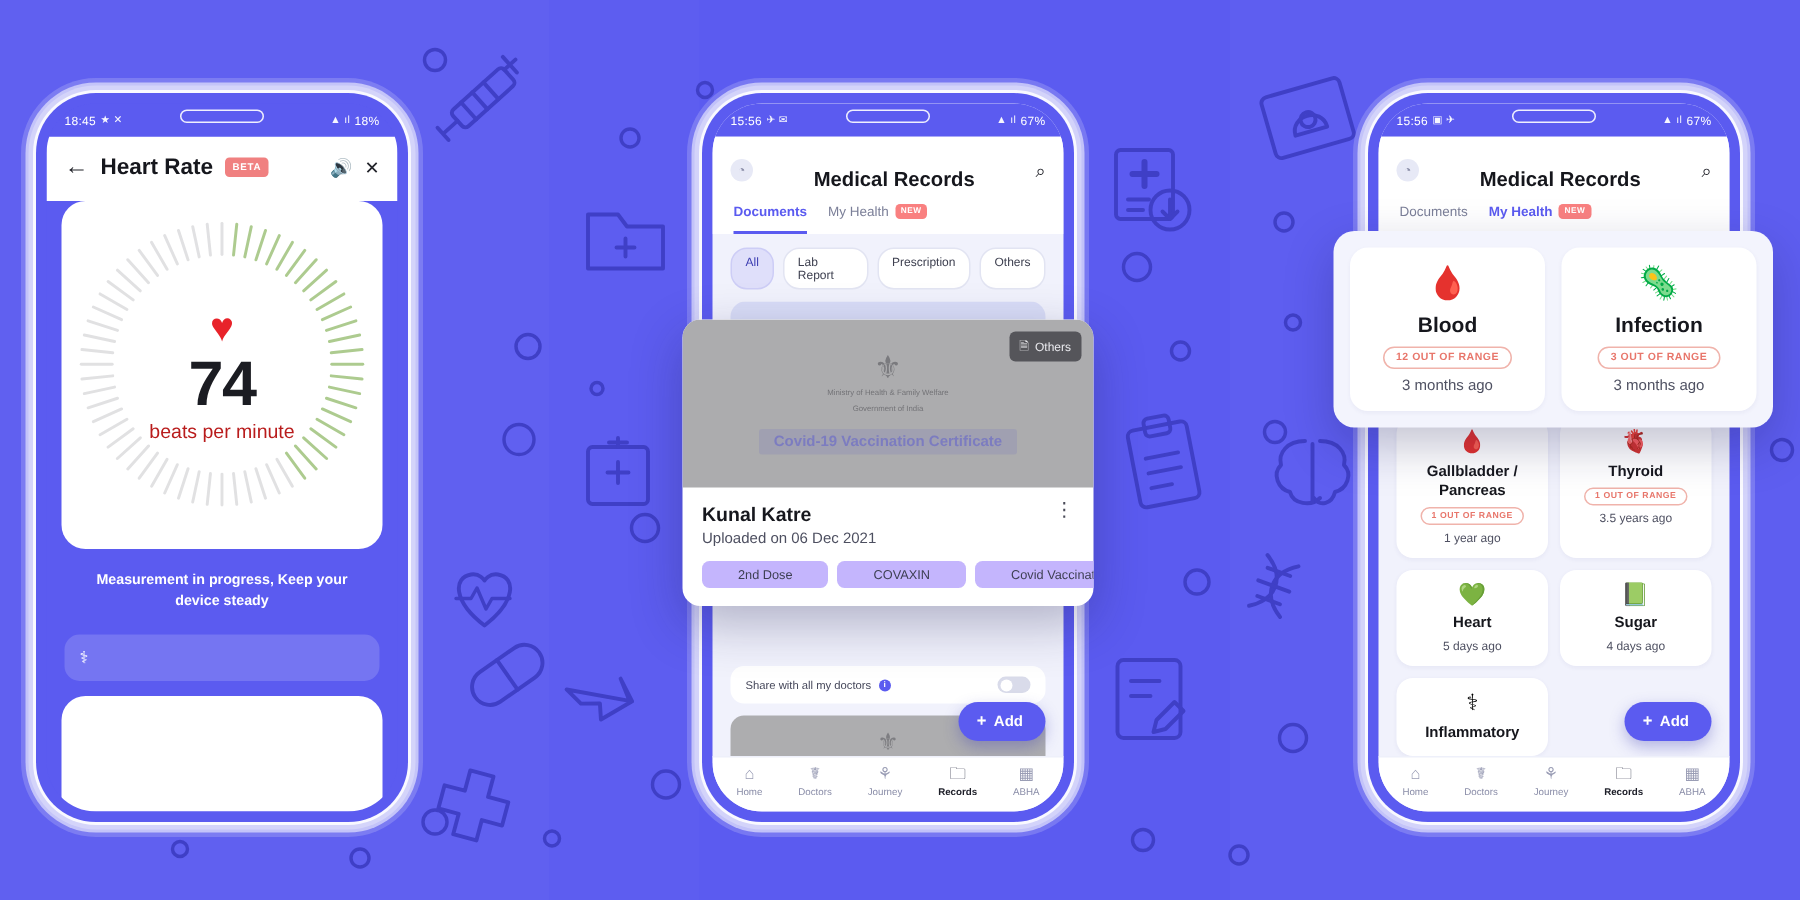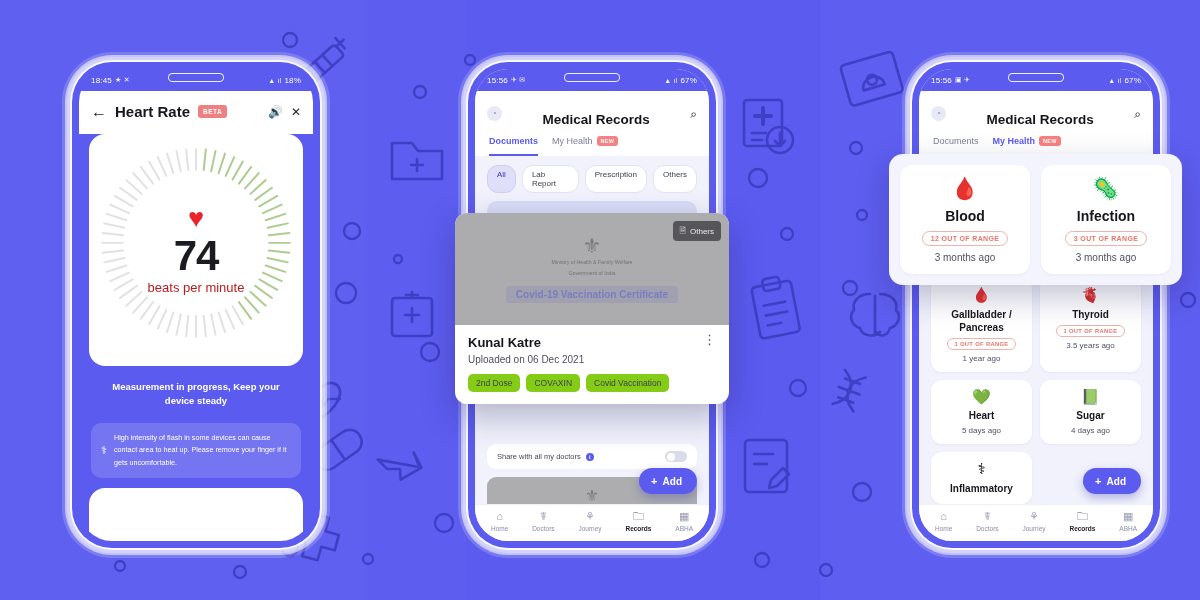--- a/index.html
+++ b/index.html
@@ -42,21 +42,21 @@
   }
   .statusbar .sb-left, .statusbar .sb-right { display: flex; align-items: center; gap: 3px; }
   .notch {
     position: absolute; left: 50%; top: 4px; transform: translateX(-50%);
     width: 56px; height: 9px; border-radius: 6px;
     border: 1.2px solid rgba(255,255,255,.9); background: #5B5BF0;
   }
   .glyph { font-size: 7px; opacity: .95; }
 
   
-  #phone-1 { left: 24px; top: 62px; width: 248px; height: 486px; margin-left: 48px; }
+  #phone-1 { left: 24px; top: 62px; width: 248px; height: 486px; }
   #phone-1 .screen { background: #5B5BF0; display: flex; flex-direction: column; }
   .hr-header {
     background: #fff; display: flex; align-items: center; gap: 8px;
     padding: 12px 12px 14px; flex-shrink: 0;
   }
   .hr-back { font-size: 16px; color: #23242B; line-height: 1; }
   .hr-title { font-size: 15px; font-weight: bold; color: #16171D; }
   .beta-badge {
     background: #F08080; color: #fff; font-size: 6.5px; font-weight: bold;
     padding: 3px 5px; border-radius: 3px; letter-spacing: .5px;
@@ -188,22 +188,22 @@
     margin-top: 5px; background: rgba(120,120,190,.22); color: #7C7CC0;
     font-weight: bold; font-size: 10px; padding: 3px 10px; border-radius: 2px;
   }
   .doc-meta { padding: 10px 13px 12px; }
   .doc-name-row { display: flex; align-items: flex-start; justify-content: space-between; }
   .doc-name { font-size: 13px; font-weight: bold; color: #16171D; }
   .kebab { font-size: 13px; color: #4A4B58; line-height: .7; letter-spacing: 0; }
   .doc-date { font-size: 10px; color: #4D4F60; margin-top: 4px; }
   .doc-tags { display: flex; gap: 6px; margin-top: 9px; }
   .doc-tag {
-    background: #84cc16; color: #3D3F52; font-size: 8.5px;
-    padding: 4px 8px; border-radius: 5px; white-space: nowrap;
+    background: #c4b5fd; color: #3D3F52; font-size: 8.5px;
+    padding: 4px 24px; border-radius: 5px; white-space: nowrap;
   }
 
   
   #phone-3 { left: 912px; top: 62px; width: 248px; height: 486px; }
   .health-grid {
     display: grid; grid-template-columns: 1fr 1fr; gap: 8px;
     padding: 0 12px; align-content: start;
   }
   .health-card {
     background: #fff; border-radius: 11px; padding: 9px 6px 9px;
@@ -435,21 +435,20 @@
         <div class="hr-value">74</div>
         <div class="hr-unit">beats per minute</div>
       </div>
     </div>
 
     <div class="hr-status">Measurement in progress, Keep your device steady</div>
 
     <div class="hr-note-wrap">
       <div class="hr-note">
         <span class="hr-note-icon">⚕</span>
-        <span class="hr-note-text">High intensity of flash in some devices can cause contact area to heat up. Please remove your finger if it gets uncomfortable.</span>
       </div>
     </div>
 
     <div class="hr-bottom-fill"></div>
   </div>
 </div>
 
 <div class="phone" id="phone-2">
   <div class="screen mr-screen">
 

